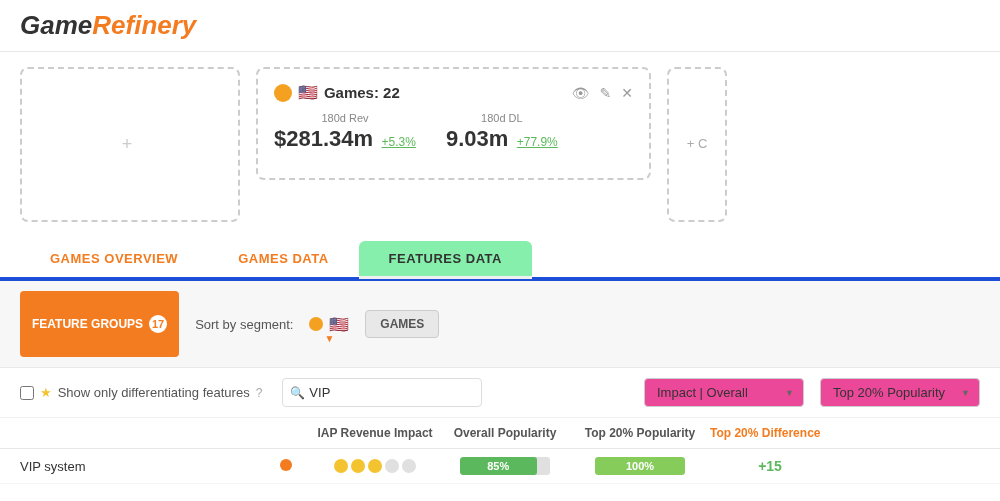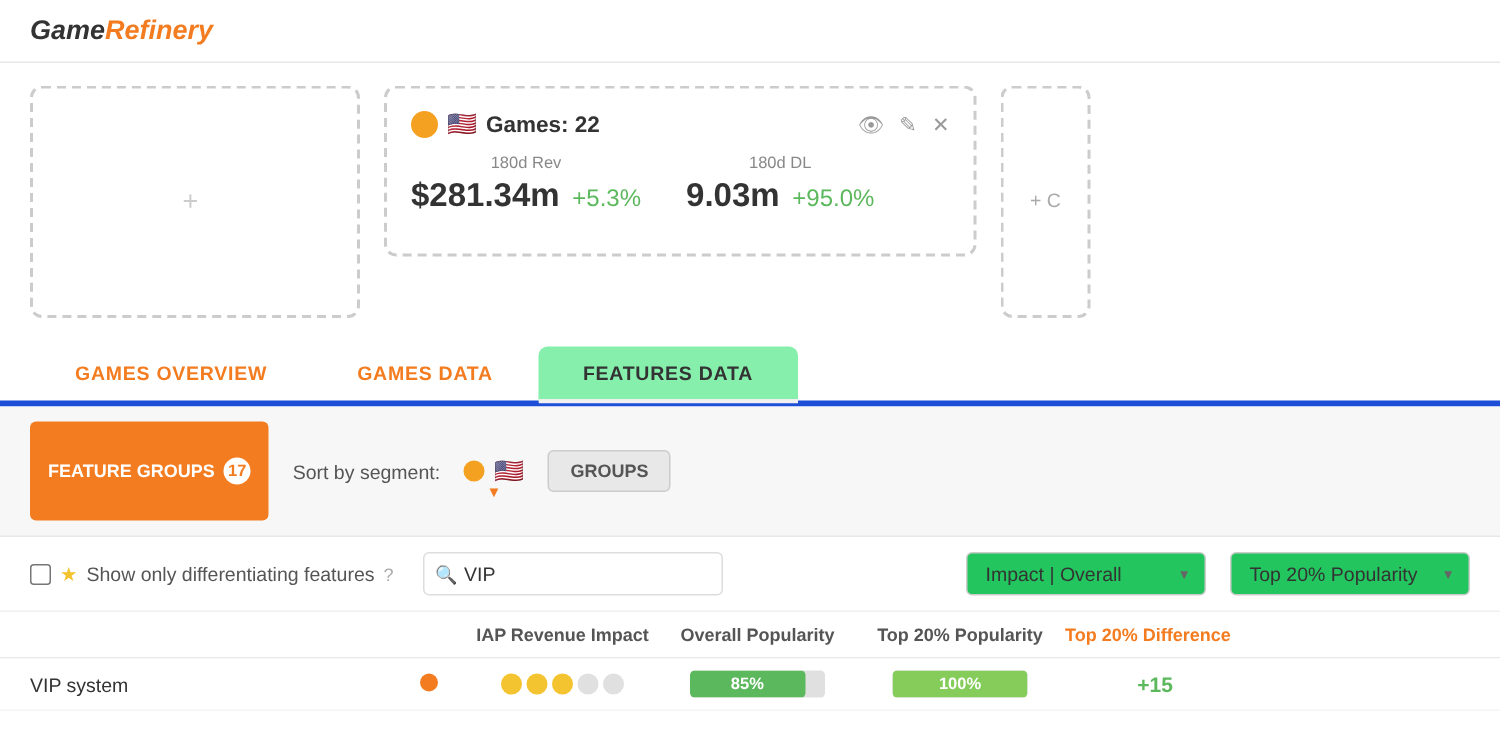--- a/index.html
+++ b/index.html
@@ -14,21 +14,21 @@
 
     
     .header {
       background: #fff;
       border-bottom: 1px solid #e8e8e8;
       padding: 10px 20px;
       display: flex;
       align-items: center;
     }
     .logo {
-      font-size: 18px;
+      font-size: 26px;
       font-weight: 700;
       color: #1a1a2e;
       font-style: italic;
     }
     .logo span.game { color: #333; }
     .logo span.refinery { color: #f47c20; }
 
     
     .segments-row {
       display: flex;
@@ -115,23 +115,24 @@
       font-size: 11px;
       color: #888;
       margin-bottom: 2px;
     }
     .stat-value {
       font-size: 22px;
       font-weight: 700;
       color: #333;
     }
     .stat-change {
-      font-size: 16px;
+      font-size: 12px;
       color: #5cb85c;
       margin-left: 4px;
+      text-decoration: underline;
     }
     .tag-row {
       display: flex;
       gap: 8px;
       flex-wrap: wrap;
     }
     .tag {
       border-radius: 12px;
       padding: 3px 12px;
       font-size: 12px;
@@ -285,21 +286,21 @@
       gap: 16px;
       margin-left: auto;
       align-items: center;
     }
     .dropdown-select {
       border: 1px solid #ccc;
       border-radius: 4px;
       padding: 6px 30px 6px 12px;
       font-size: 13px;
       color: #333;
-      background: #22c55e;
+      background: #ec4899;
       appearance: none;
       cursor: pointer;
       position: relative;
       min-width: 160px;
     }
     .dropdown-wrap {
       position: relative;
       display: inline-block;
     }
     .dropdown-wrap::after {
@@ -450,21 +451,21 @@
         <span class="stat-label">180d Rev</span>
         <div>
           <span class="stat-value">$281.34m</span>
           <span class="stat-change">+5.3%</span>
         </div>
       </div>
       <div class="stat-block">
         <span class="stat-label">180d DL</span>
         <div>
           <span class="stat-value">9.03m</span>
-          <span class="stat-change">+95.0%</span>
+          <span class="stat-change">+77.9%</span>
         </div>
       </div>
     </div>
   </div>
 
   <div class="create-segment-box2">
     <span style="font-size:13px;color:#aaa;text-align:center;line-height:1.4;">+ C</span>
   </div>
 
 </div>
@@ -479,21 +480,21 @@
   <button class="feature-groups-btn">
     <span>FEATURE GROUPS</span>
     <span class="badge">17</span>
   </button>
   <span class="sort-label">Sort by segment:</span>
   <div class="segment-selector" style="position:relative;">
     <span class="flag-circle" style="width:14px;height:14px;margin-right:2px;"></span>
     <span>🇺🇸</span>
     <span class="dropdown-arrow">▼</span>
   </div>
-  <button class="export-btn">GROUPS</button>
+  <button class="export-btn">GAMES</button>
 </div>
 
 <div class="filter-row">
   <div class="checkbox-area">
     <input type="checkbox" style="">
     <span class="star-icon">★</span>
     <span class="filter-label">Show only differentiating features</span>
     <span class="help-icon">?</span>
   </div>
 

